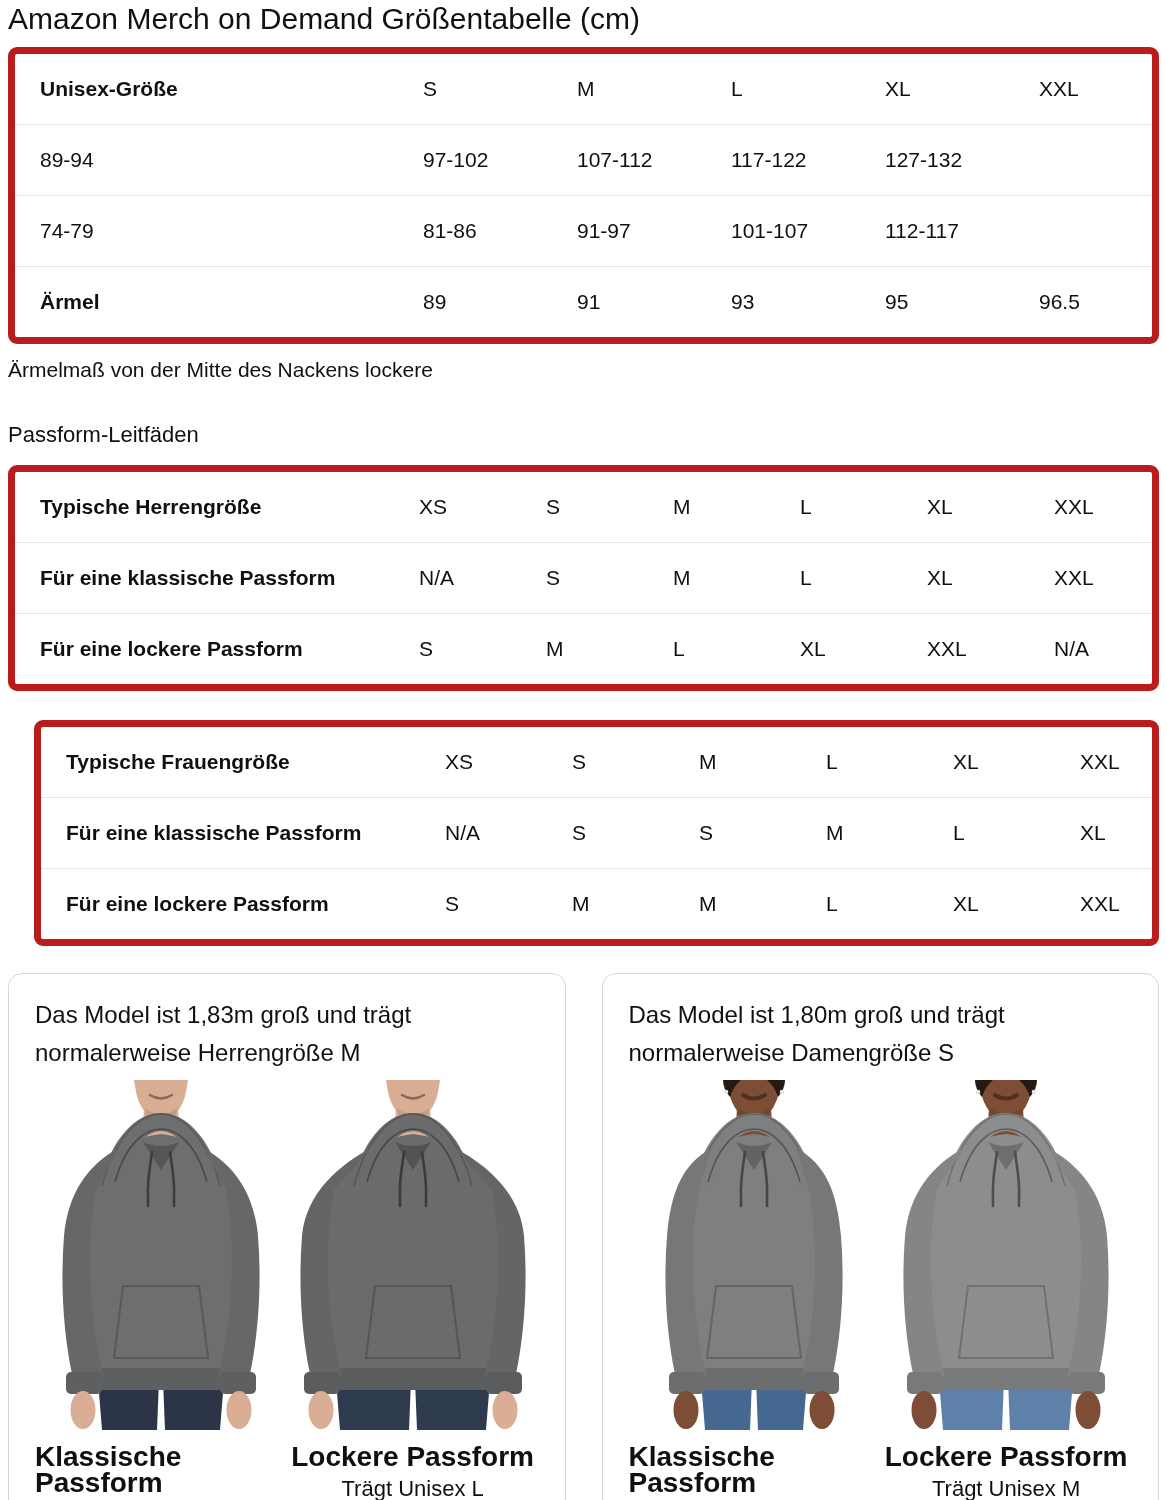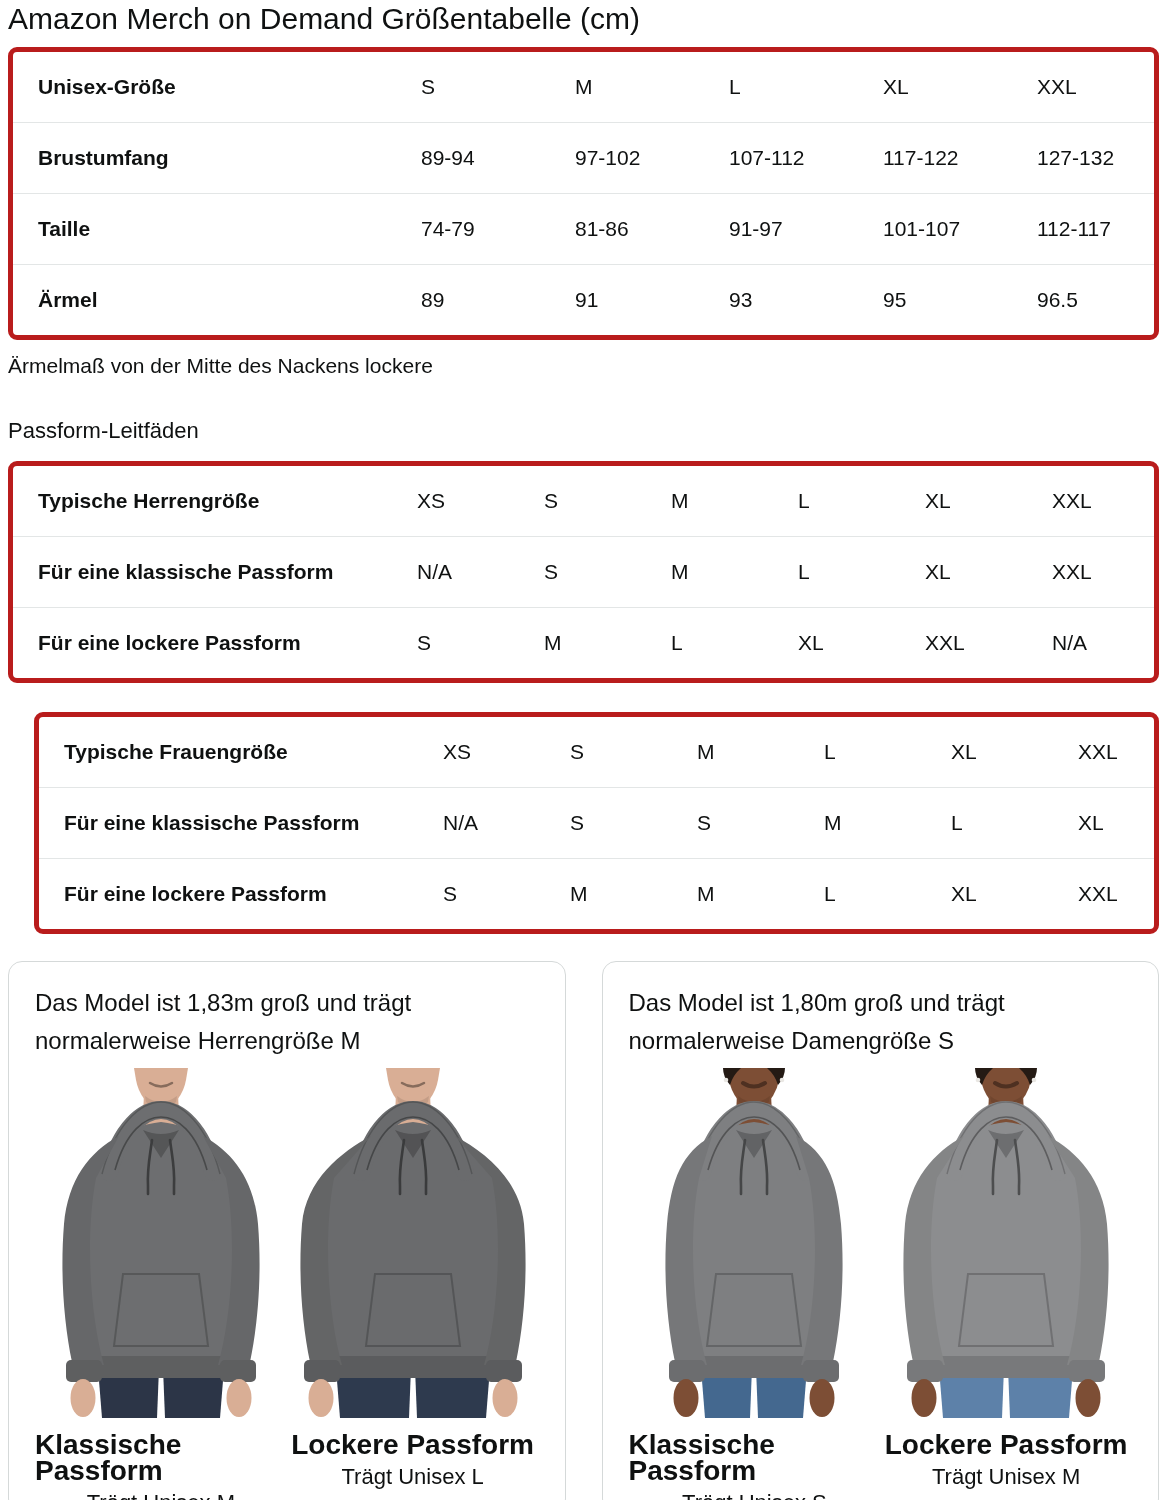--- a/index.html
+++ b/index.html
@@ -4,21 +4,21 @@
 <style>
   html,body{margin:0;padding:0;background:#ffffff;}
   .page{
     width:1167px;height:1500px;box-sizing:border-box;
     padding:4px 8px;position:relative;
     font-family:"Liberation Sans", sans-serif;color:#0f1111;
     background:#ffffff;overflow:hidden;
   }
   .title{font-size:30px;line-height:26px;padding:2px 0 0 0;}
   .table{
-    border:5px solid #b91c1c;border-radius:9px;background:#fff;
+    border:7px solid #b91c1c;border-radius:9px;background:#fff;
     overflow:hidden;margin-top:15px;
   }
   .trow{
     display:grid;align-items:center;height:70px;
     padding:0 20px 0 25px;border-top:1px solid #e3e6e6;
   }
   .trow:first-child{border-top:none;}
   .cols5 .trow{grid-template-columns:383px repeat(4,154px) 1fr;}
   .cols6 .trow{grid-template-columns:379px repeat(5,127px) 1fr;}
   .tlabel{font-size:21px;font-weight:bold;white-space:nowrap;}
@@ -51,29 +51,27 @@
   <div class="table cols5">
       <div class="trow">
         <div class="tlabel">Unisex-Größe</div>
         <div class="tcell">S</div>
         <div class="tcell">M</div>
         <div class="tcell">L</div>
         <div class="tcell">XL</div>
         <div class="tcell">XXL</div>
       </div>
       <div class="trow">
-        <div class="tlabel">Brustumfang</div>
         <div class="tcell">89-94</div>
         <div class="tcell">97-102</div>
         <div class="tcell">107-112</div>
         <div class="tcell">117-122</div>
         <div class="tcell">127-132</div>
       </div>
       <div class="trow">
-        <div class="tlabel">Taille</div>
         <div class="tcell">74-79</div>
         <div class="tcell">81-86</div>
         <div class="tcell">91-97</div>
         <div class="tcell">101-107</div>
         <div class="tcell">112-117</div>
       </div>
       <div class="trow">
         <div class="tlabel">Ärmel</div>
         <div class="tcell">89</div>
         <div class="tcell">91</div>

